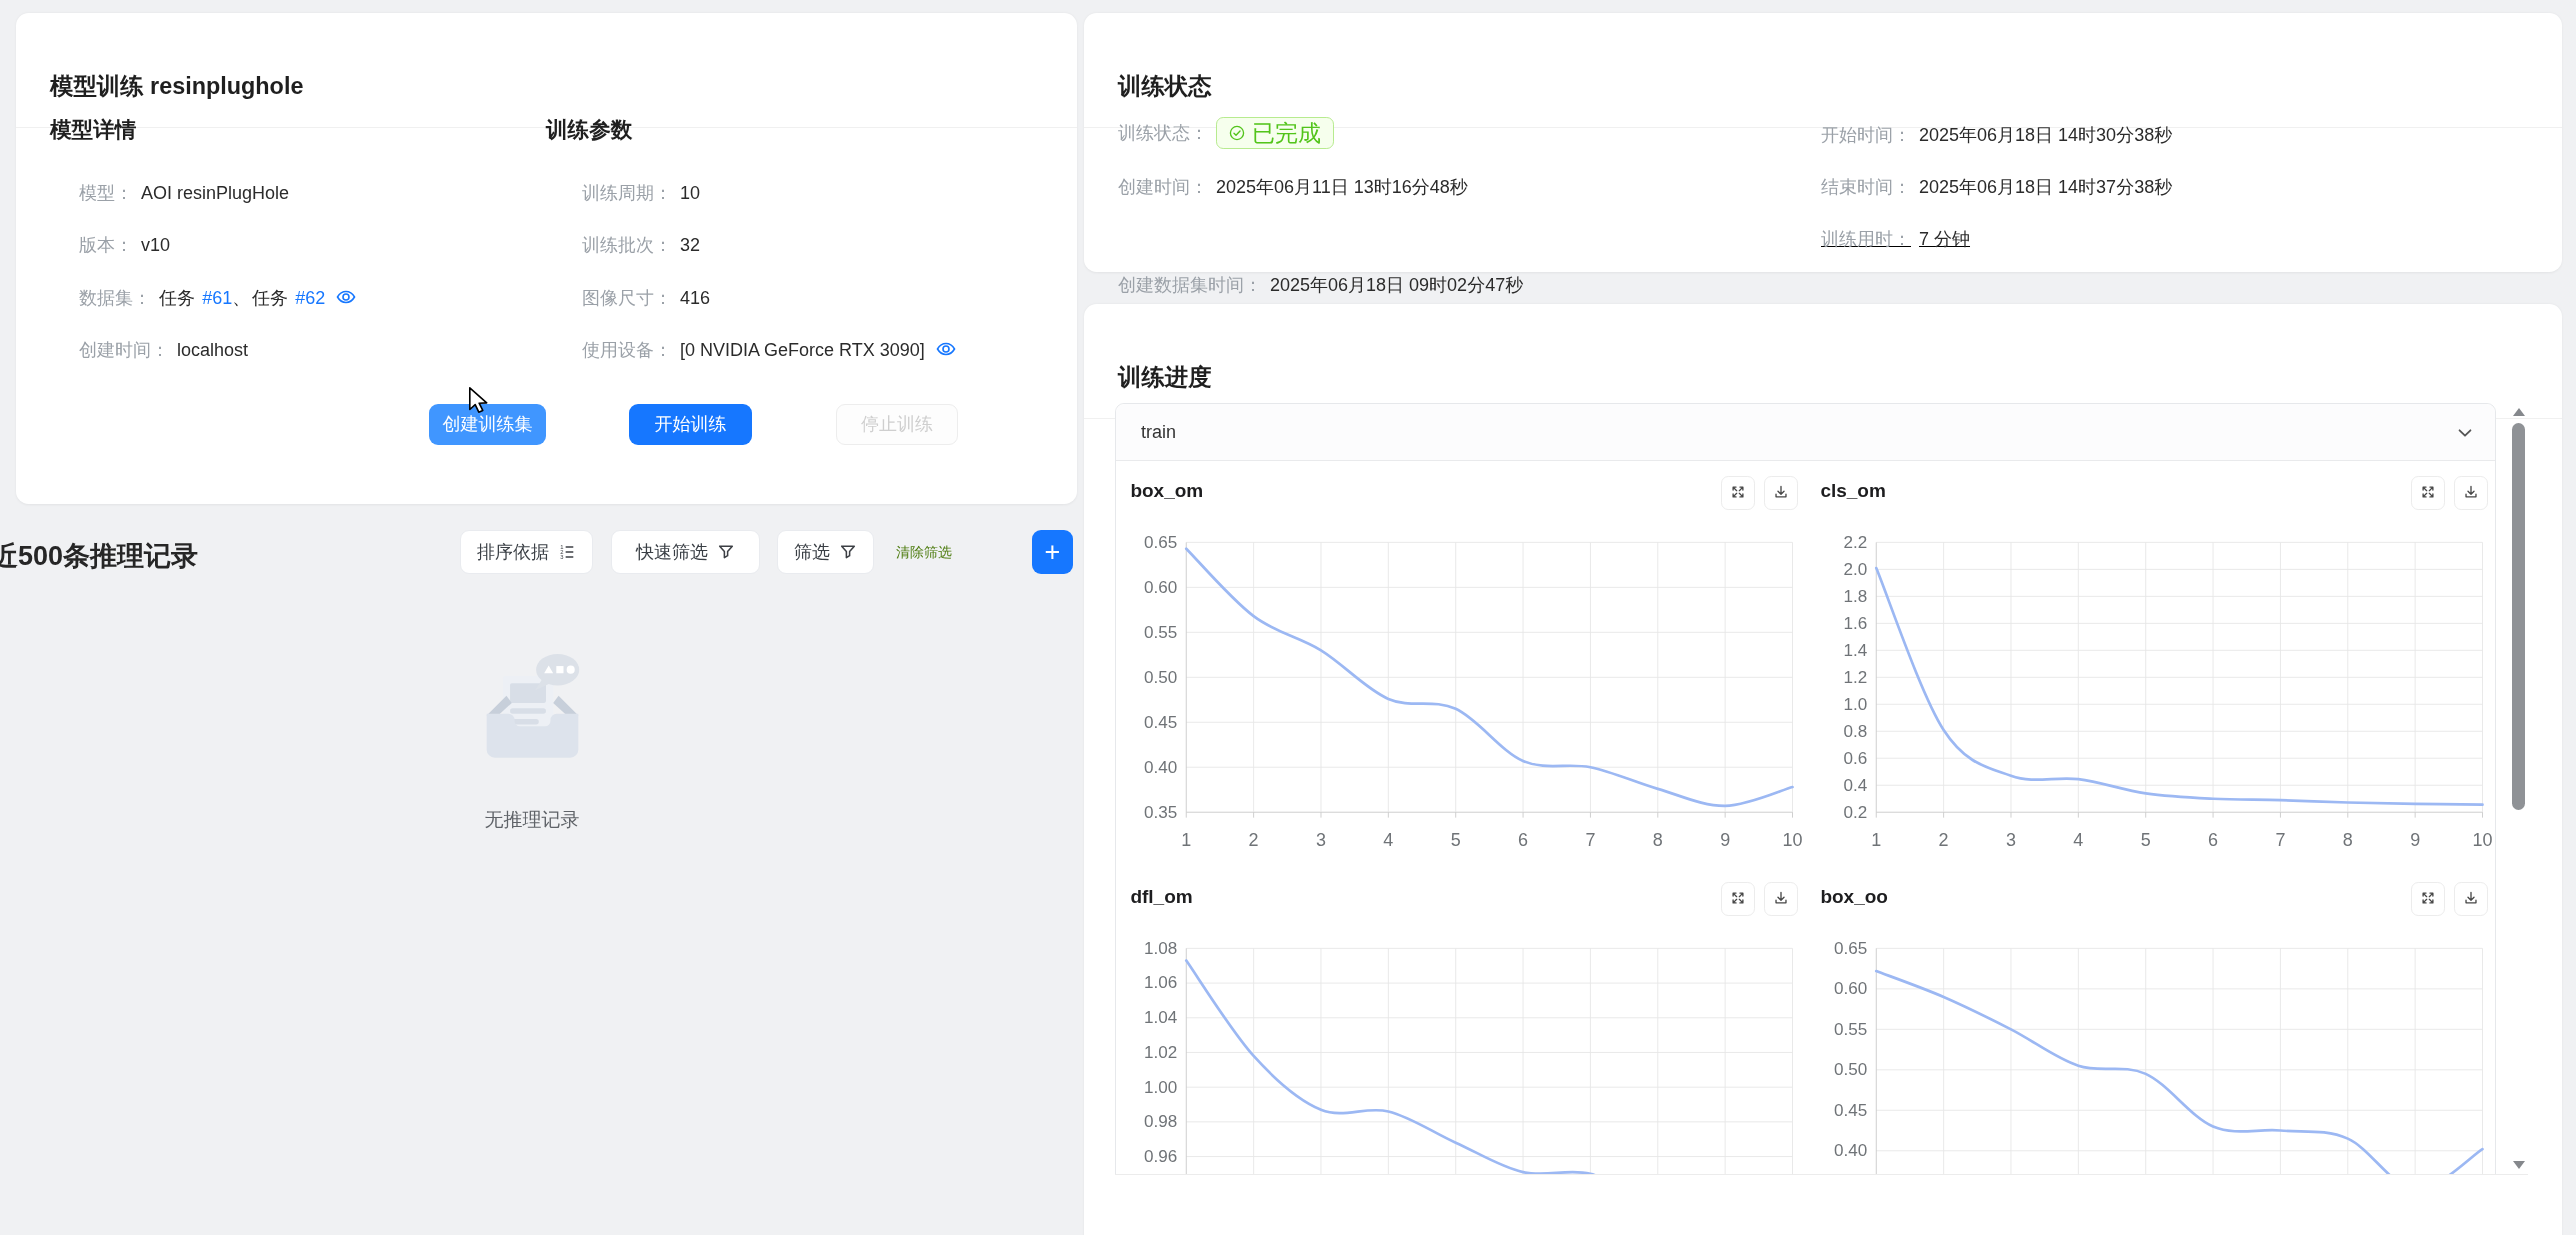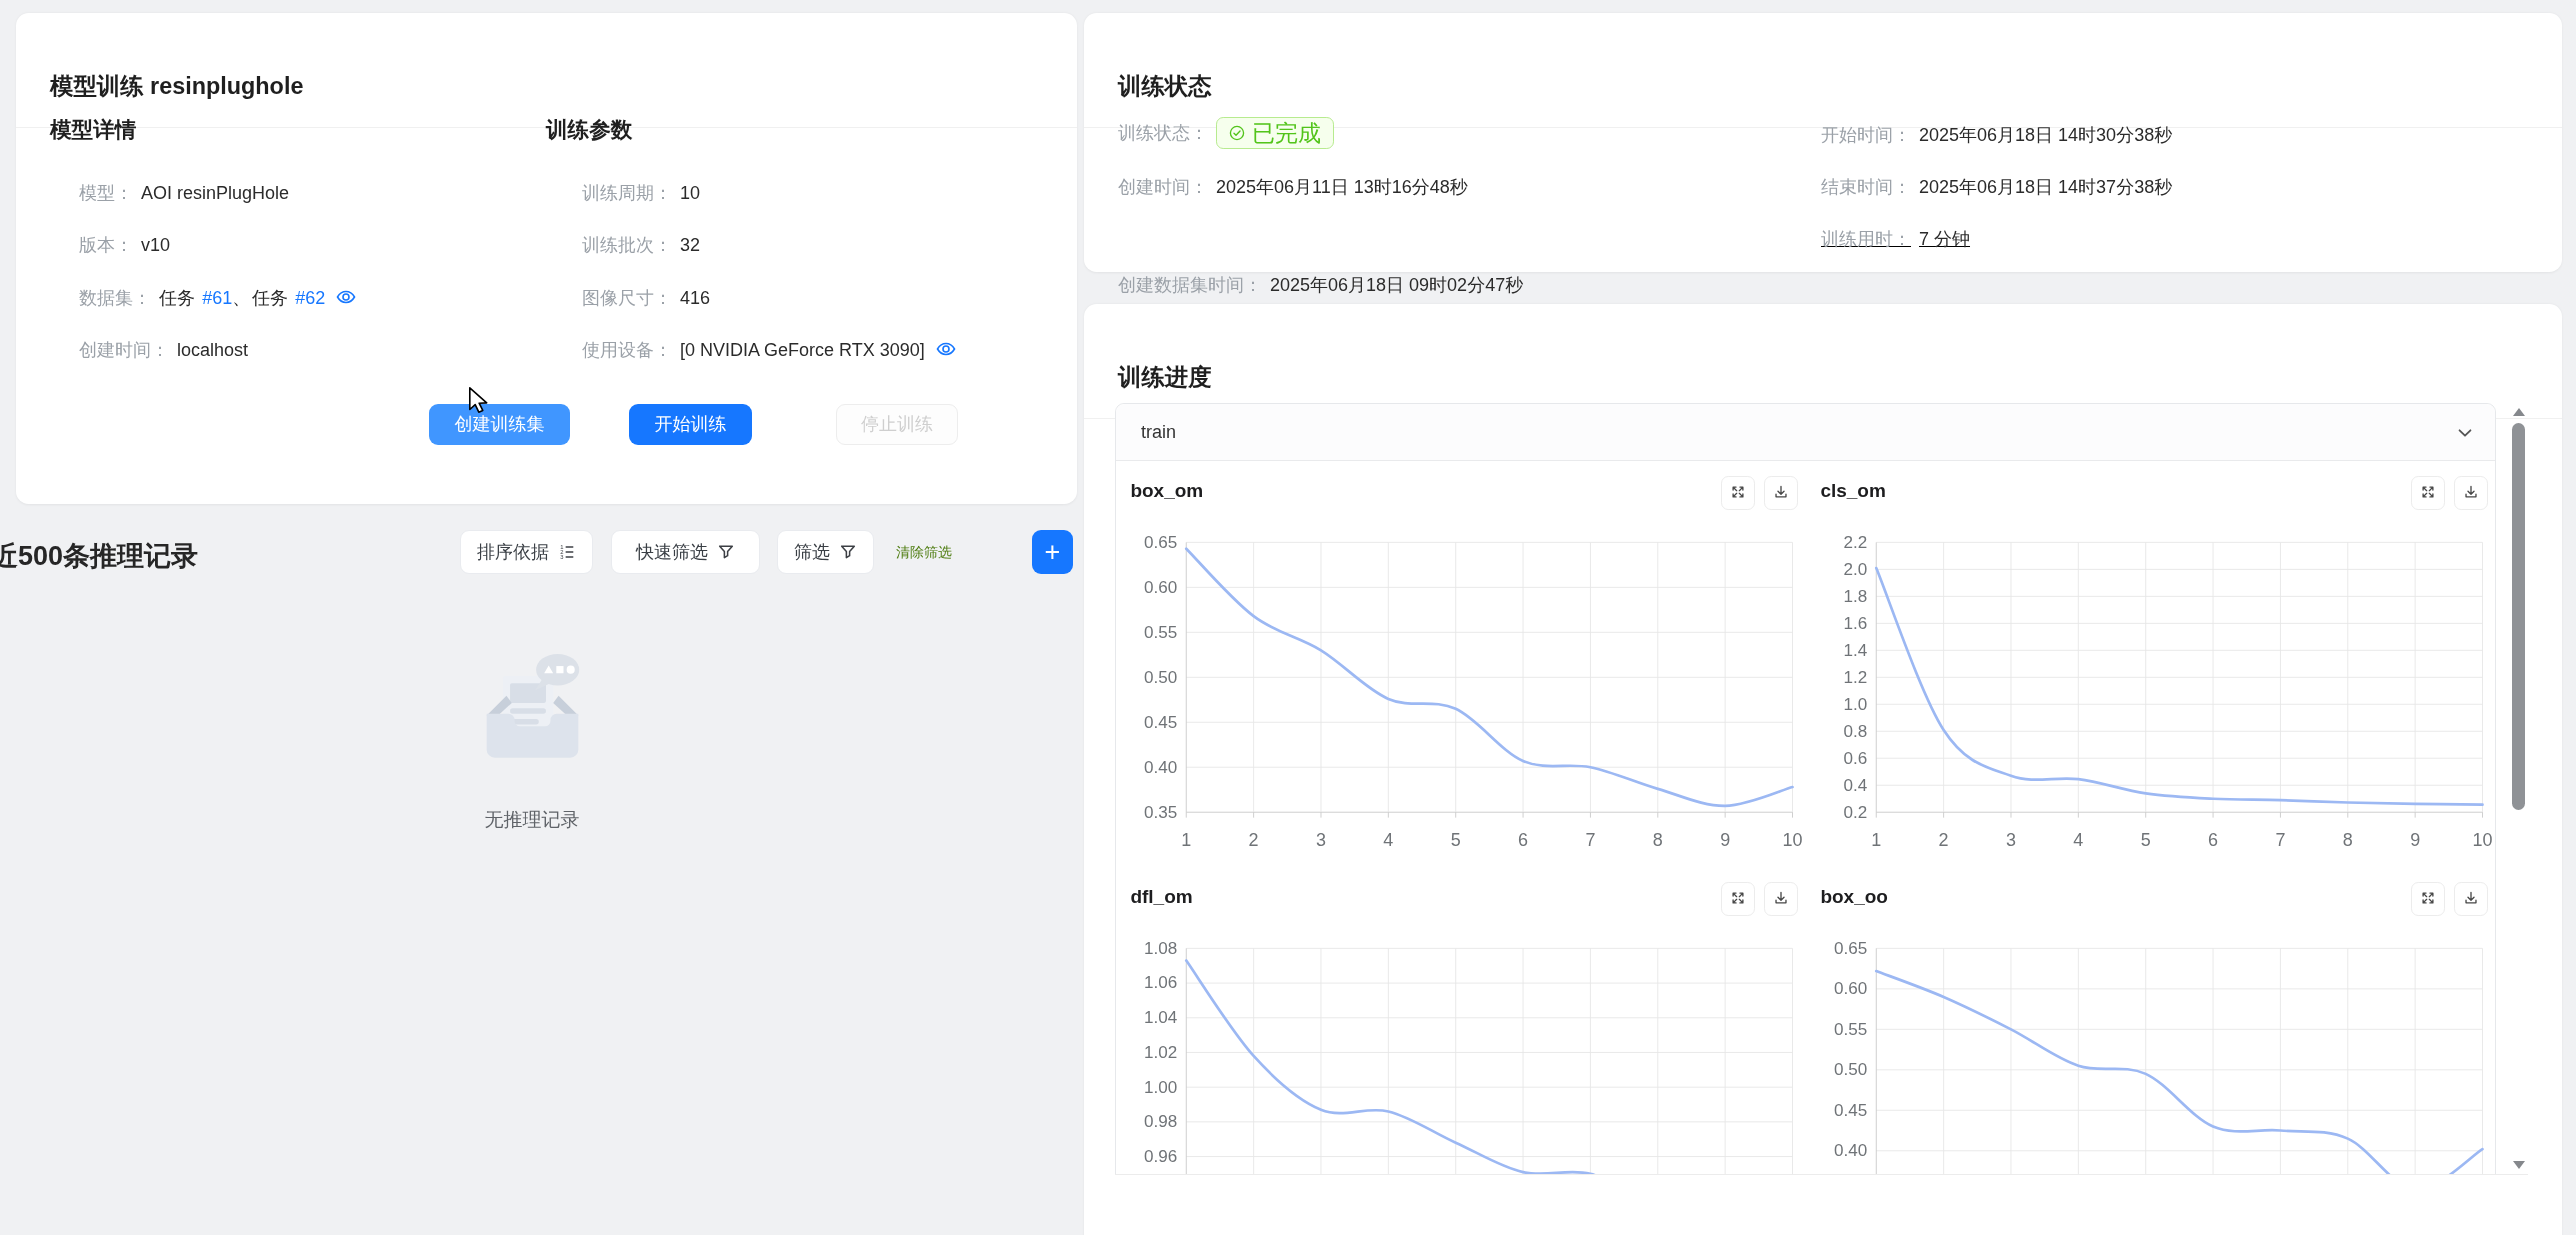--- a/index.html
+++ b/index.html
@@ -93,21 +93,21 @@
     </div>
     <div class="row" style="left:566px;top:321px;">
       <span class="lbl">使用设备：</span><span class="val">[0 NVIDIA GeForce RTX 3090]</span><span class="eye">
         <svg width="20" height="20" viewBox="0 0 20 20">
             <path d="M1.5 10s3.2-5.5 8.5-5.5S18.5 10 18.5 10 15.3 15.5 10 15.5 1.5 10 1.5 10z" stroke="#1677ff" stroke-width="1.6" fill="none"></path>
             <circle cx="10" cy="10" r="3" stroke="#1677ff" stroke-width="1.6" fill="none"></circle>
           </svg>
       </span>
     </div>
 
-    <button class="btn light" style="left:413px;top:391px;width:141px;height:41px;">创建训练集</button>
+    <button class="btn light" style="left:413px;top:391px;width:117px;height:41px;">创建训练集</button>
     <button class="btn primary" style="left:613px;top:391px;width:123px;height:41px;">开始训练</button>
     <button class="btn disabled" style="left:820px;top:391px;width:122px;height:41px;">停止训练</button>
   </section>
 
   <section class="card" style="left:1084px;top:12.6px;width:1478px;height:259px;">
     <div class="card-header">训练状态</div>
 
     <div class="row" style="left:34px;top:104px;">
       <span class="lbl">训练状态：</span><span class="badge">
           <span style="display:inline-flex;">

